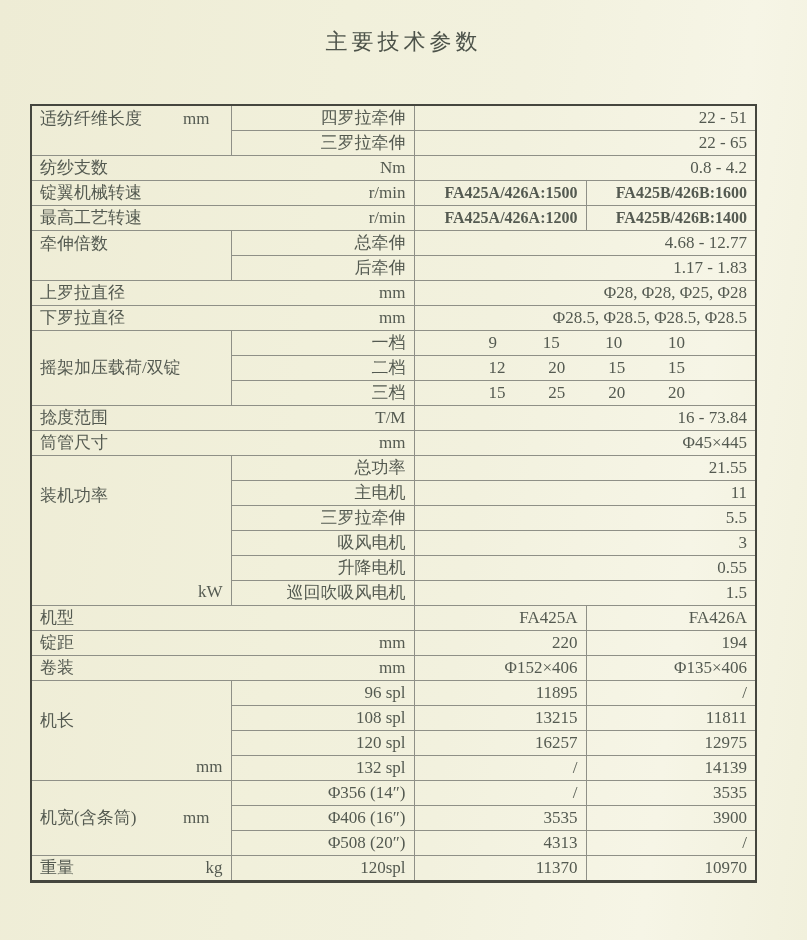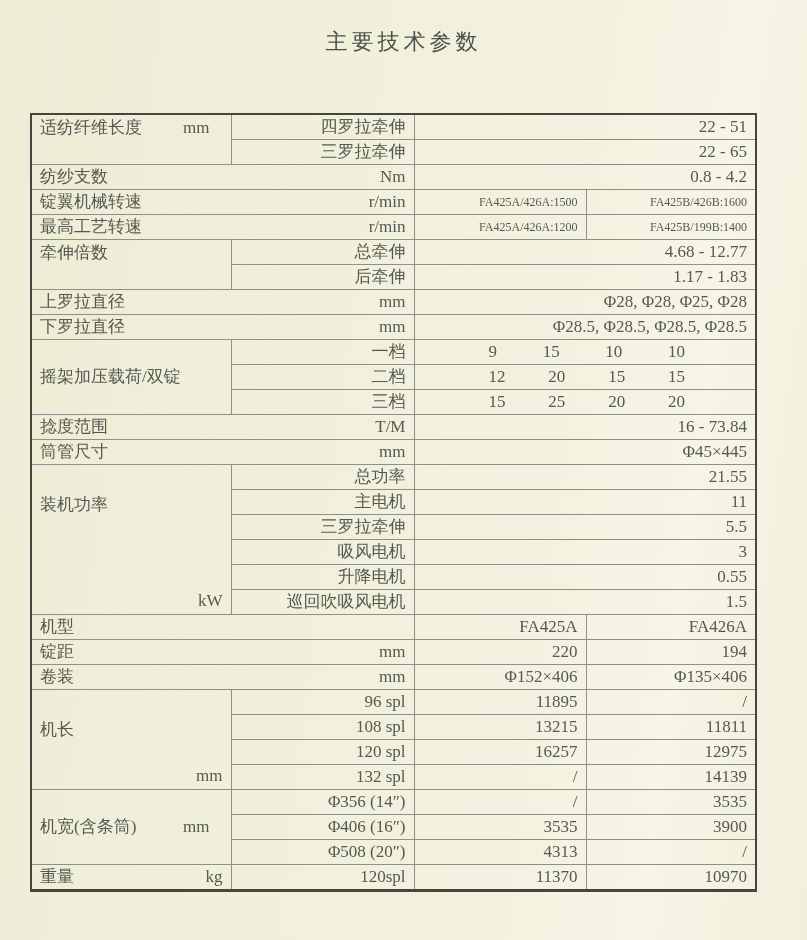--- a/index.html
+++ b/index.html
@@ -10,21 +10,21 @@
     background:linear-gradient(97deg,#eeecd5 0%,#f1f0db 38%,#f2f1de 58%,#f6f5e6 82%,#f1f0dc 100%);
     overflow:hidden;
   }
   .page { position:relative; width:807px; height:813px; }
   .doc-title {
     position:absolute; top:27px; left:0; width:100%;
     text-align:center; font-size:22px; font-weight:normal;
     letter-spacing:4px; color:#4c5249;
   }
   table.spec {
-    position:absolute; left:30px; top:113px; width:725px;
+    position:absolute; left:30px; top:104px; width:725px;
     border-collapse:collapse; table-layout:fixed;
     font-size:17px;
   }
   table.spec { border:2px solid #45463e; border-bottom-width:3px; }
   td {
     border:1px solid #8f9087;
     height:24.5px; line-height:24px;
     padding:0 8px;
     overflow:hidden; white-space:nowrap;
     vertical-align:middle;
@@ -35,21 +35,21 @@
   td.top  { vertical-align:top; }
   td.rel  { position:relative; vertical-align:top; }
   .lu { display:flex; justify-content:space-between; align-items:center; }
   .lu-line { height:25px; line-height:25px; }
   .unit { text-align:right; }
   .unit-inset { margin-right:13px; }
   .pad-label { margin-top:28px; line-height:24px; }
   .abs-unit { position:absolute; bottom:3px; right:8px; line-height:20px; }
   .quad { display:flex; justify-content:space-between; padding:0 62px 0 66px; }
   .quad span { text-align:center; }
-  .cond { font-size:12px; letter-spacing:0; }
+  .cond { font-size:16px; letter-spacing:0;font-weight:bold; }
 </style>
 </head>
 <body>
 
 <div class="page">
   <h1 class="doc-title">主要技术参数</h1>
 
   <table class="spec">
     <colgroup>
       <col style="width:200px">
@@ -96,21 +96,21 @@
     </tr>
 
     <tr>
       <td class="lab" colspan="2">
         <div class="lu">
           <span>最高工艺转速</span>
           <span class="unit">r/min</span>
         </div>
       </td>
       <td class="val cond">FA425A/426A:1200</td>
-      <td class="val cond">FA425B/199B:1400</td>
+      <td class="val cond">FA425B/426B:1400</td>
     </tr>
 
     <tr>
       <td class="lab top" rowspan="2">
         <div class="lu-line"><span>牵伸倍数</span></div>
       </td>
       <td class="sub">总牵伸</td>
       <td class="val" colspan="2">4.68 - 12.77</td>
     </tr>
     <tr>

